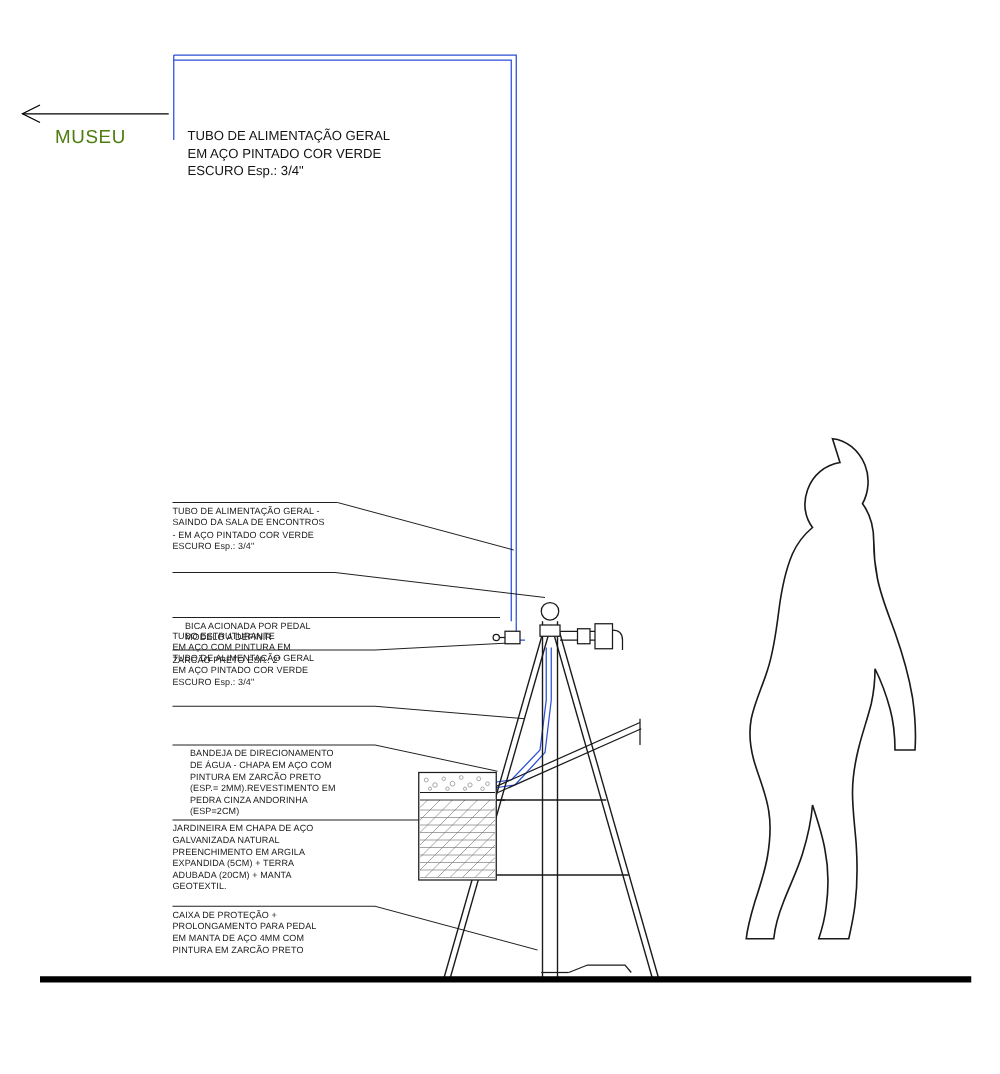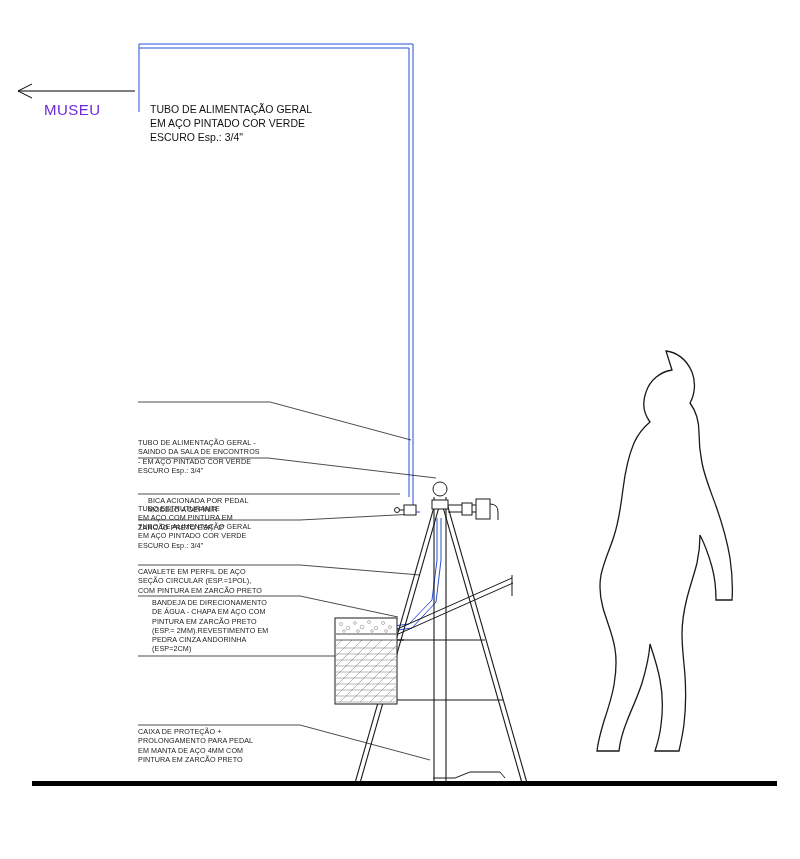--- a/index.html
+++ b/index.html
@@ -38,21 +38,21 @@
     font-family: "Liberation Sans", sans-serif;
     font-size: 10.5px;
     line-height: 14px;
     color: #111111;
     white-space: pre-line;
   }
   .museu-label {
     position: absolute;
     font-family: "Liberation Sans", sans-serif;
     font-size: 15px;
-    color: #6d28d9;
+    color: #4d7c0f;
     letter-spacing: 0.5px;
   }
 </style>
 </head>
 <body>
 
 <div id="sheet">
 
   <svg class="svg-layer" viewBox="0 0 800 859">
 
@@ -227,46 +227,49 @@
     </g>
 
   </svg>
 
   <div class="museu-label" style="left:44px; top:101px;">MUSEU</div>
 
   <div class="note-big" style="left:150px; top:102px;">TUBO DE ALIMENTAÇÃO GERAL
 EM AÇO PINTADO COR VERDE
 ESCURO Esp.: 3/4"</div>
 
-  <div class="note" style="left:138px; top:404px;margin-top:34px;">TUBO DE ALIMENTAÇÃO GERAL -
+  <div class="note" style="left:138px; top:404px;">TUBO DE ALIMENTAÇÃO GERAL -
 SAINDO DA SALA DE ENCONTROS
 - EM AÇO PINTADO COR VERDE
 ESCURO Esp.: 3/4"</div>
 
   <div class="note" style="left:138px; top:460px;margin-top:44px;">TUBO ESTRUTURANTE
 EM AÇO COM PINTURA EM
 ZARCÃO PRETO ESP.: 2"</div>
 
   <div class="note" style="left:148px; top:496px;">BICA ACIONADA POR PEDAL
 MODELO A DEFINIR</div>
 
   <div class="note" style="left:138px; top:522px;">TUBO DE ALIMENTAÇÃO GERAL
 EM AÇO PINTADO COR VERDE
 ESCURO Esp.: 3/4"</div>
 
-  <div class="note" style="left:138px; top:567px;">CAVALETE EM PERFIL DE AÇO
-SEÇÃO CIRCULAR (ESP.=1POL),
-COM PINTURA EM ZARCÃO PRETO</div>
 
   <div class="note" style="left:152px; top:598px;">BANDEJA DE DIRECIONAMENTO
 DE ÁGUA - CHAPA EM AÇO COM
 PINTURA EM ZARCÃO PRETO
 (ESP.= 2MM).REVESTIMENTO EM
 PEDRA CINZA ANDORINHA
 (ESP=2CM)</div>
 
+  <div class="note" style="left:138px; top:658px;">JARDINEIRA EM CHAPA DE AÇO
+GALVANIZADA NATURAL
+PREENCHIMENTO EM ARGILA
+EXPANDIDA (5CM) + TERRA
+ADUBADA (20CM) + MANTA
+GEOTEXTIL.</div>
 
   <div class="note" style="left:138px; top:727px;">CAIXA DE PROTEÇÃO +
 PROLONGAMENTO PARA PEDAL
 EM MANTA DE AÇO 4MM COM
 PINTURA EM ZARCÃO PRETO</div>
 
 </div>
 
 </body></html>

